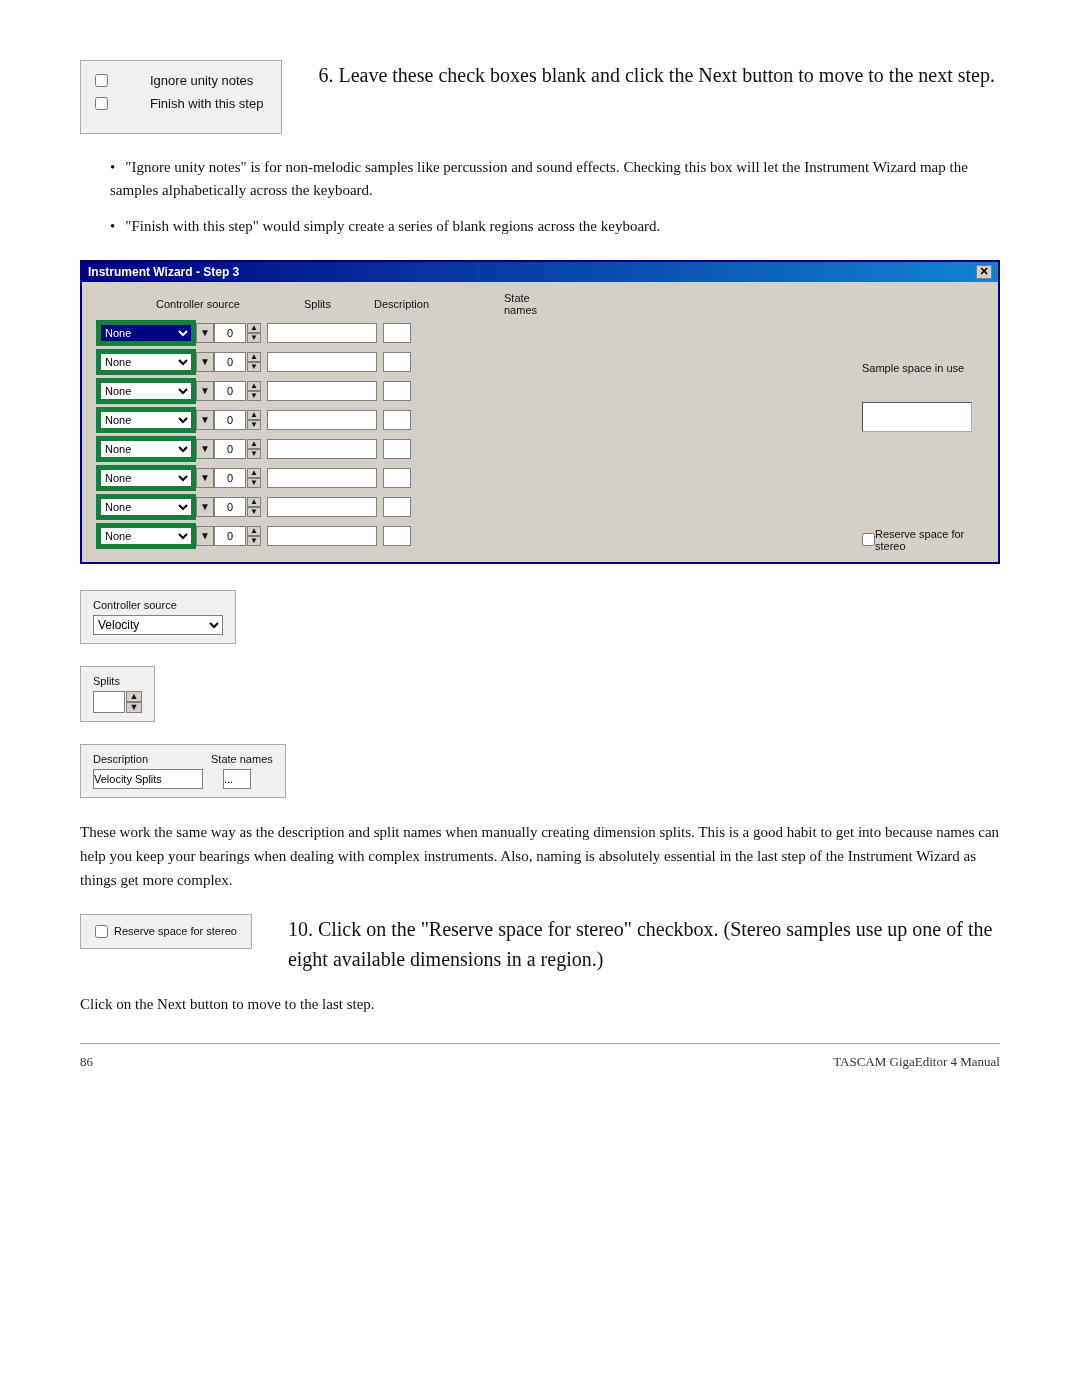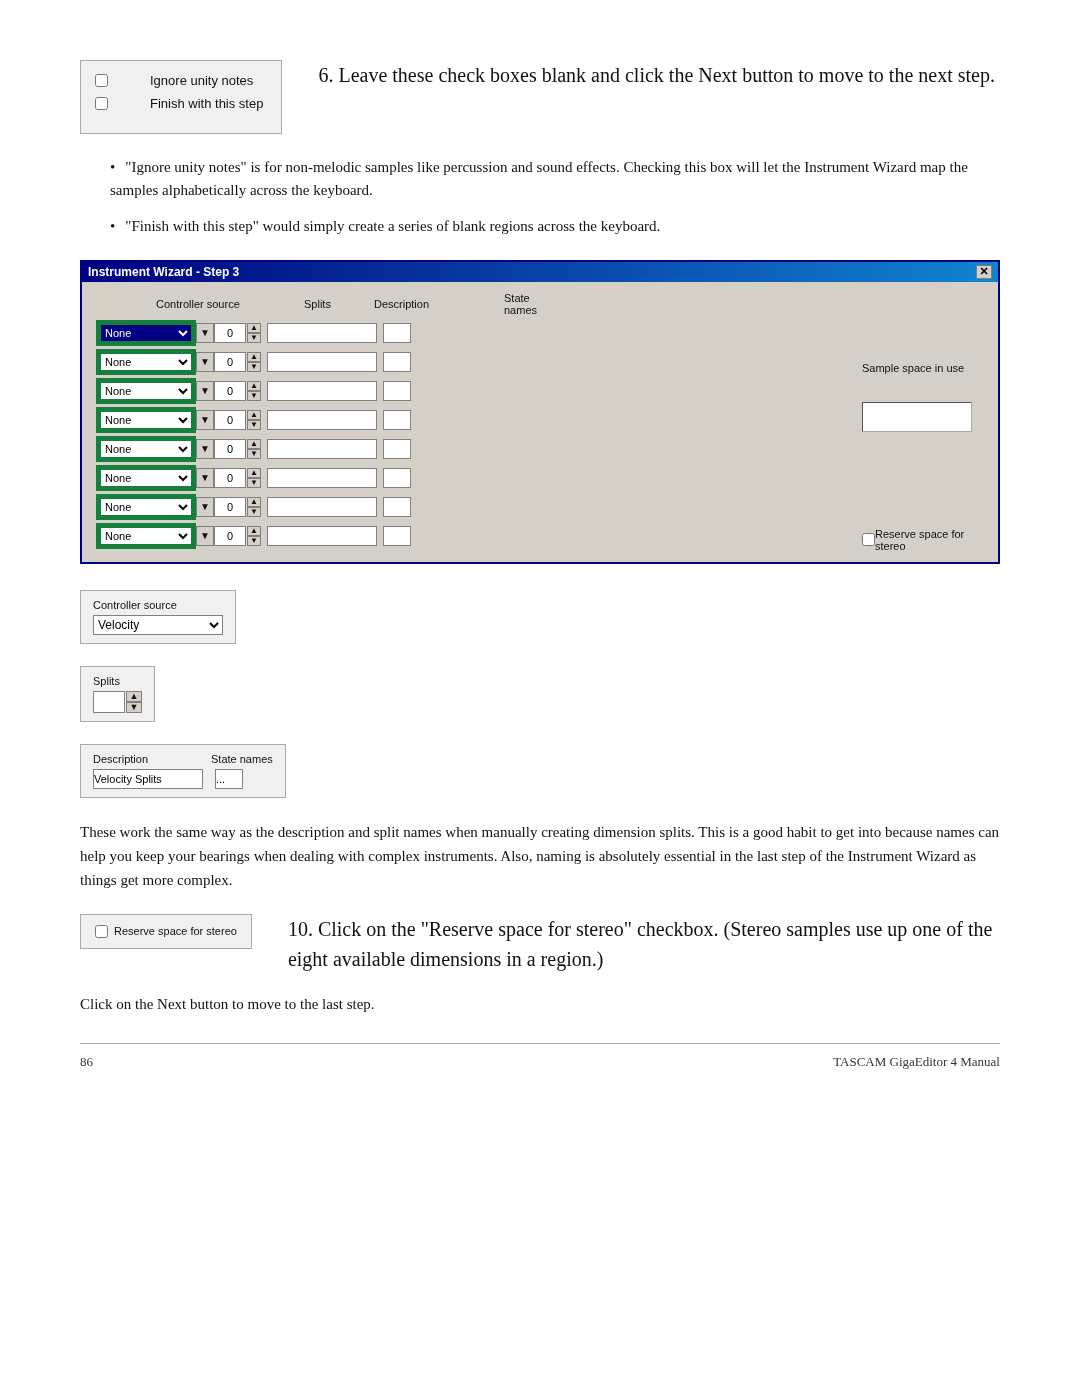--- a/index.html
+++ b/index.html
@@ -339,21 +339,21 @@
       margin-right: 36px;
       flex-shrink: 0;
       font-family: Arial, sans-serif;
       font-size: 11px;
     }
 
     .desc-row {
       display: flex;
       align-items: flex-start;
       margin-top: 4px;
-      gap: 12px;
+      gap: 20px;
     }
 
     .desc-input {
       width: 110px;
       height: 20px;
       font-size: 11px;
       border: 1px solid #808080;
       background: #fff;
     }
 

